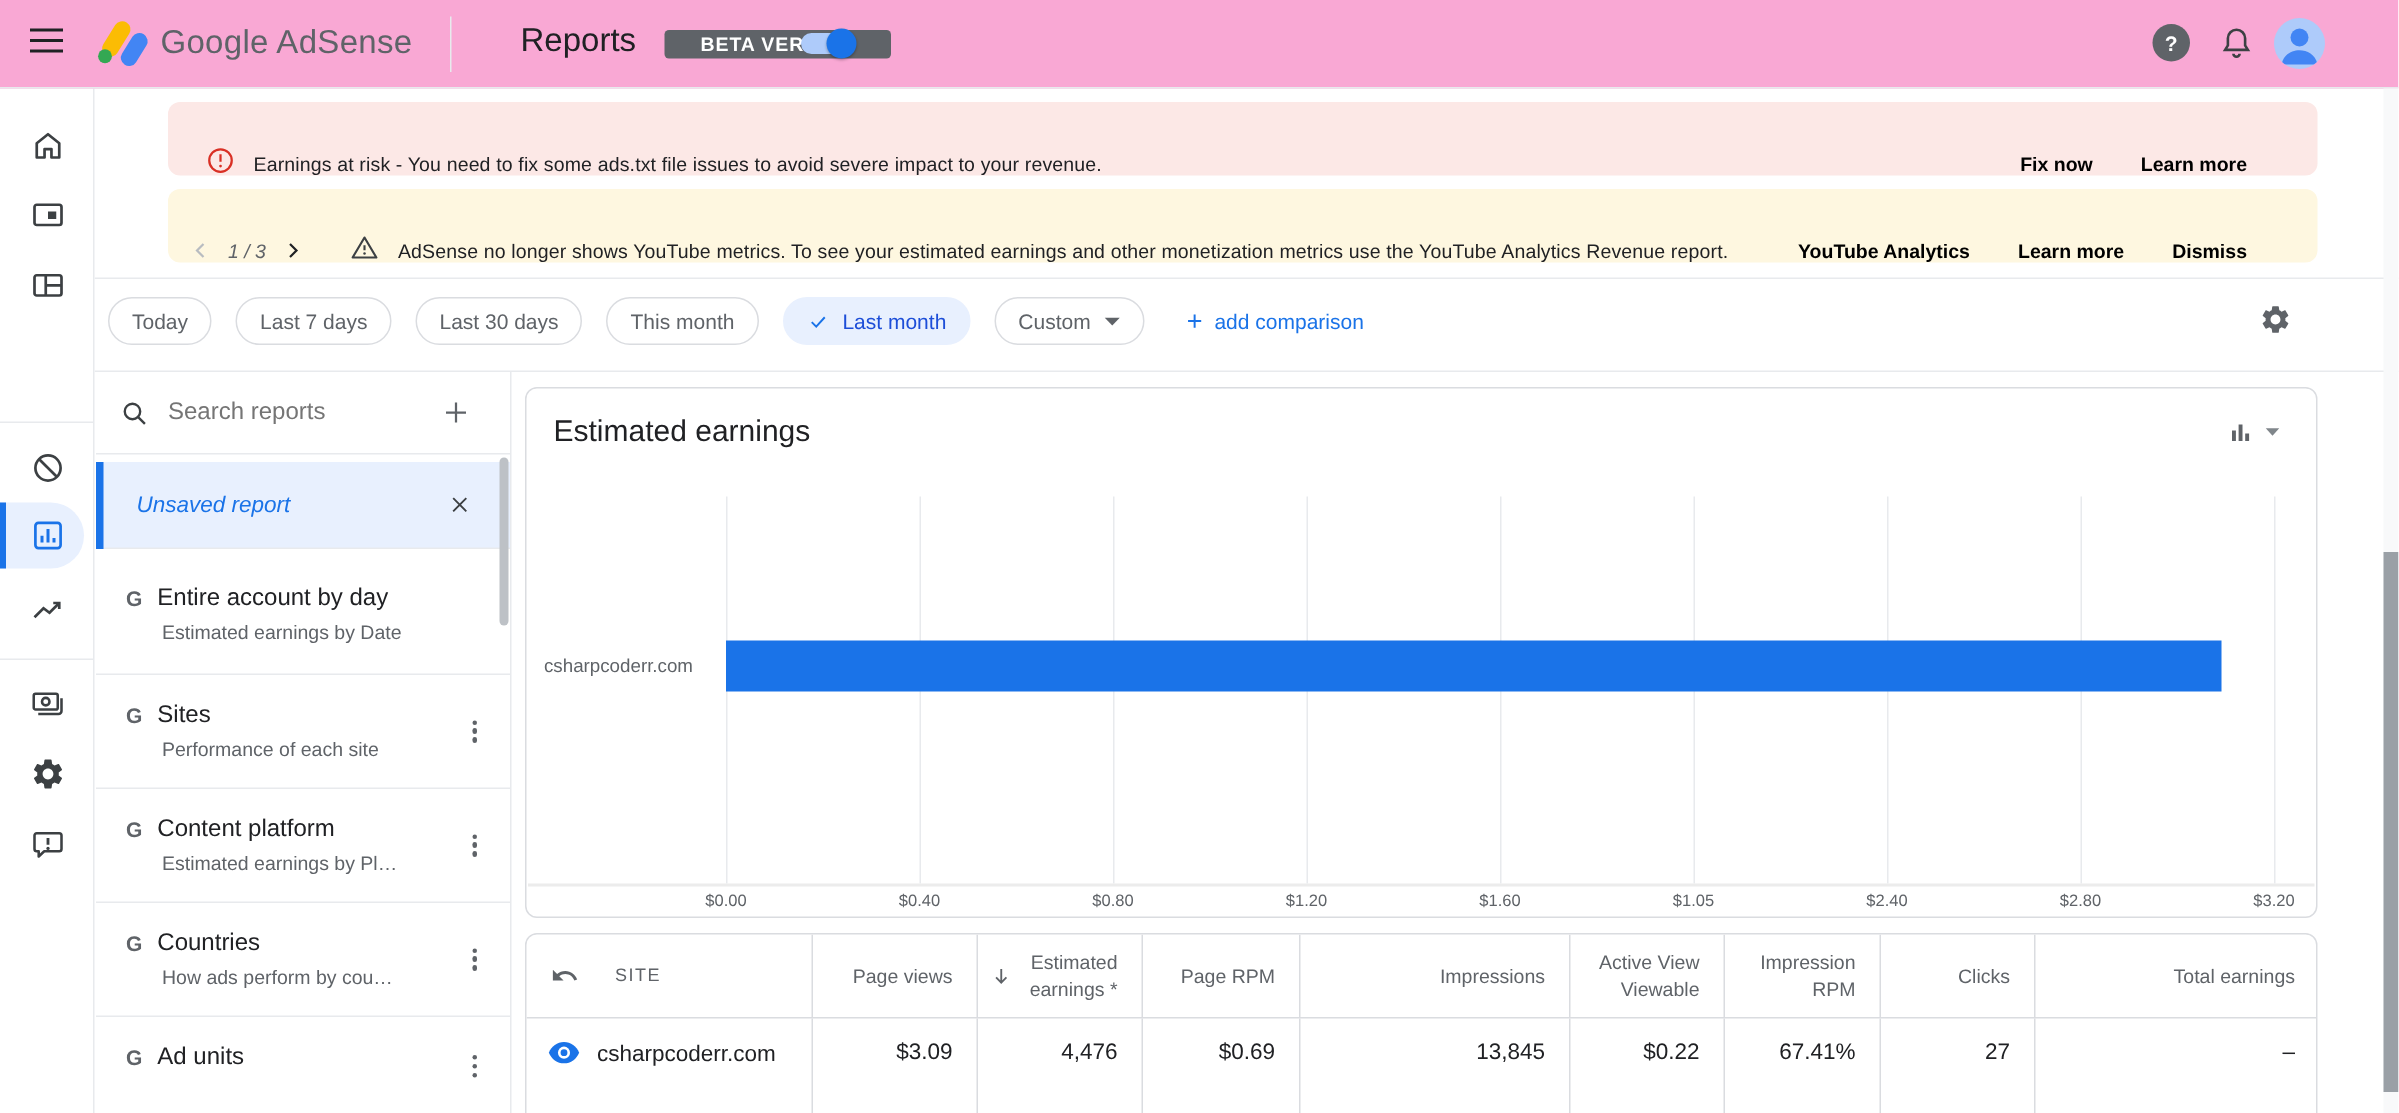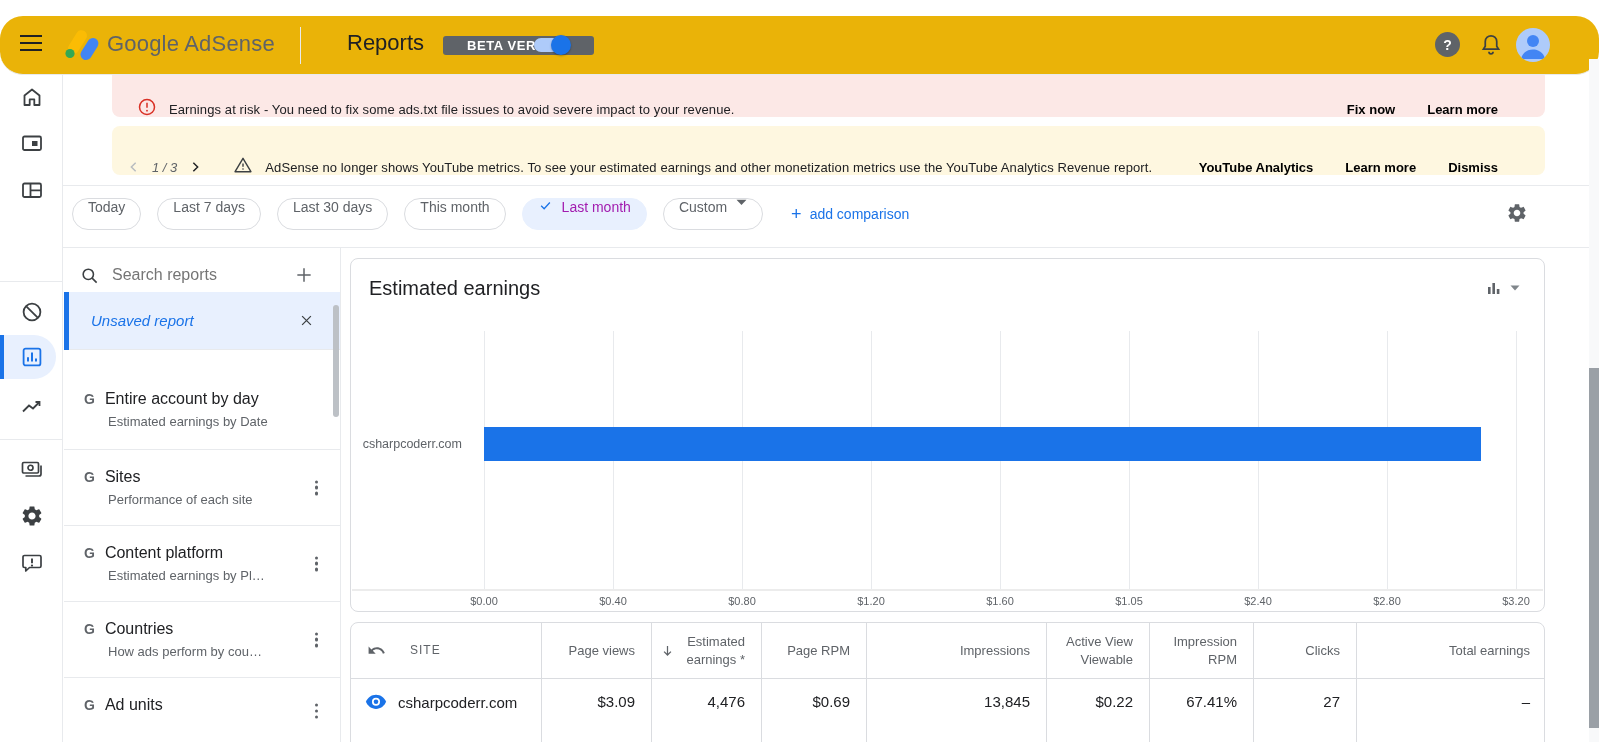--- a/index.html
+++ b/index.html
@@ -2,22 +2,22 @@
 <html><head>
 <meta charset="utf-8">
 <style>
   * { margin:0; padding:0; box-sizing:border-box; }
   html,body { width:1599px; height:742px; overflow:hidden; background:#fff;
     font-family:"Liberation Sans","DejaVu Sans",sans-serif; }
   .app { position:relative; width:1599px; height:742px; background:#fff; }
   svg { display:block; }
 
   
-  .topbar { position:absolute; left:0; top:16px; width:1599px; height:59px; background:#eab308;
-    border-bottom:1px solid #e8eaed; z-index:30;border-radius:23px; }
+  .topbar { position:absolute; left:0; top:0; width:1599px; height:59px; background:#f9a8d4;
+    border-bottom:1px solid #e8eaed; z-index:30; }
   .hamburger { position:absolute; left:20px; top:19px; width:22px; height:20px; cursor:pointer; }
   .hamburger i { display:block; width:22px; height:2.4px; background:#202124; margin-bottom:4.6px; }
   .logo { position:absolute; left:62px; top:11px; }
   .brand { position:absolute; left:107px; top:15px; font-size:22px; color:#5f6368; letter-spacing:.2px; }
   .topbar .vdiv { position:absolute; left:300px; top:11px; width:1px; height:37px; background:#e8eaed; }
   .page-title { position:absolute; left:347px; top:14px; font-size:22px; color:#202124; }
   .beta-badge { position:absolute; left:443px; top:20px; height:19px; background:#5f6368; color:#fff;
     font-size:13px; font-weight:bold; letter-spacing:.6px; border-radius:3px; padding:0 24px;
     display:flex; align-items:center; }
   .toggle { position:absolute; left:534px; top:22px; width:34px; height:14px; background:#aecbfa;
@@ -56,40 +56,40 @@
   .pager .pg-txt { color:#5f6368; margin:0 10px; }
   .pager .chv { cursor:pointer; }
   .warn-tri { margin-left:30px; }
 
   .hdiv-a { position:absolute; left:63px; right:0; top:185px; height:1px; background:#e8eaed; }
   .hdiv-b { position:absolute; left:63px; right:0; top:247px; height:1px; background:#e8eaed; }
 
   
   .chips { position:absolute; left:72px; top:198px; display:flex; gap:16px; align-items:center; z-index:6; }
   .chip { height:32px; border:1px solid #dadce0; border-radius:16px; padding:0 15px; display:flex;
-    align-items:flex-start; font-size:14px; color:#5f6368; font-weight:500; background:#fff; cursor:pointer;
+    align-items:center; font-size:14px; color:#5f6368; font-weight:500; background:#fff; cursor:pointer;
     white-space:nowrap; }
-  .chip.selected { background:#e8f0fe; border-color:#e8f0fe; color:#a21caf; }
+  .chip.selected { background:#e8f0fe; border-color:#e8f0fe; color:#1d4ed8; }
   .chip .chk { margin-right:9px; }
   .chip .car { margin-left:9px; }
   .add-cmp { display:flex; align-items:center; color:#1a73e8; font-size:14px; font-weight:500;
     cursor:pointer; margin-left:12px; }
   .add-cmp .pl { font-size:18px; font-weight:400; margin-right:8px; }
   .gear-btn { position:absolute; right:71px; top:202px; color:#5f6368; cursor:pointer; z-index:6; }
 
   
   .panel { position:absolute; left:64px; top:248px; width:276px; height:494px; background:#fff; z-index:4; }
   .panel-vdiv { position:absolute; left:340px; top:248px; width:1px; height:494px; background:#e8eaed; }
   .search-row { position:absolute; left:0; top:0; width:276px; height:55px; display:flex; align-items:center;
     border-bottom:1px solid #e8eaed; }
   .search-row .mag { margin-left:16px; color:#5f6368; }
   .search-row input { border:none; outline:none; margin-left:13px; font-size:16px; color:#5f6368;
     width:160px; font-family:inherit; background:transparent; }
   .search-row .plus { position:absolute; right:26px; color:#5f6368; cursor:pointer; }
-  .unsaved { position:absolute; left:0; top:44px; width:276px; height:58px; background:#e8f0fe;
+  .unsaved { position:absolute; left:0; top:60px; width:276px; height:58px; background:#e8f0fe;
     display:flex; align-items:center; cursor:pointer; border-bottom:1px solid #e8eaed; }
   .unsaved .ubar { position:absolute; left:0; top:0; width:5px; height:58px; background:#1a73e8; }
   .unsaved .ulabel { margin-left:27px; font-size:15px; font-style:italic; color:#1a73e8; font-weight:500; }
   .unsaved .x { position:absolute; right:26px; color:#3c4043; font-size:17px; cursor:pointer; }
   .rlist { position:absolute; left:0; top:114px; width:276px; }
   .ritem { position:relative; border-bottom:1px solid #e8eaed; cursor:pointer; }
   .ritem .rt { display:flex; align-items:center; font-size:16px; color:#202124; }
   .ritem .g { color:#5f6368; font-weight:bold; font-size:14px; margin-right:10px; }
   .ritem .rs { font-size:13px; color:#5f6368; margin-top:6px; margin-left:24px; }
   .ritem .kebab { position:absolute; right:18px; top:50%; transform:translateY(-50%); display:flex;

